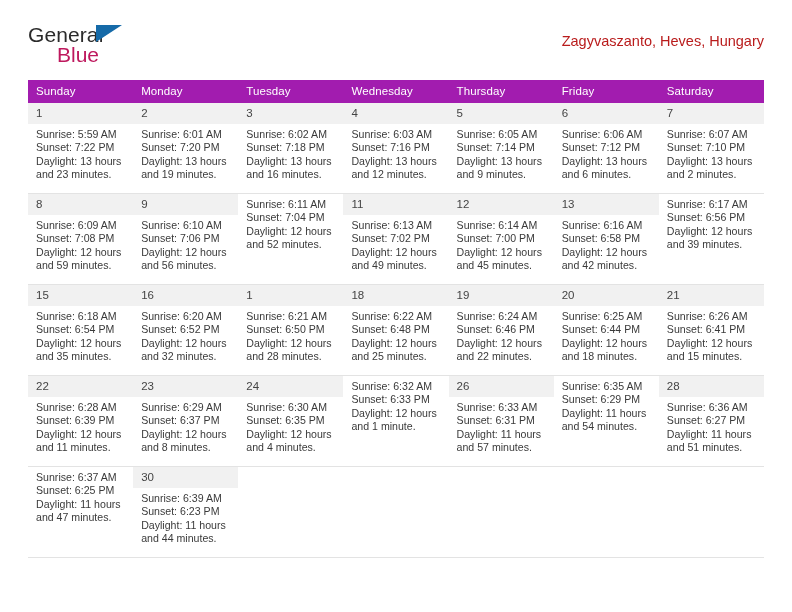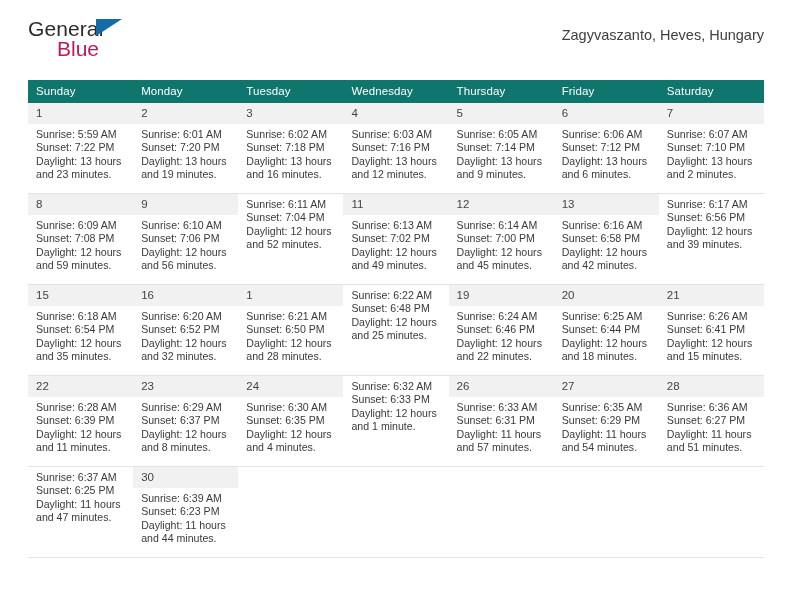--- a/index.html
+++ b/index.html
@@ -16,21 +16,21 @@
     height: 612px;
     padding: 0 28px;
   }
 
   
   .masthead {
     display: flex;
     align-items: flex-start;
     justify-content: space-between;
     height: 74px;
-    padding-top: 18px;
+    padding-top: 24px;
   }
   .logo {
     position: relative;
     width: 150px;
     height: 48px;
     line-height: 1;
   }
   .logo-general {
     font-size: 21px;
     color: #2b2b2b;
@@ -58,33 +58,33 @@
     padding-top: 2px;
   }
   .cal-title {
     font-size: 27px;
     font-weight: 400;
     color: #3c3c3c;
     line-height: 32px;
   }
   .cal-sub {
     font-size: 14.5px;
-    color: #404040;
+    color: #b91c1c;
     line-height: 22px;
     margin-top: 4px;
   }
 
   
   .calendar {
     margin-top: 6px;
     width: 736px;
   }
   .dow-row {
     display: flex;
-    background: #0f766e;
+    background: #a21caf;
   }
   .dow {
     flex: 1 1 0;
     color: #ffffff;
     font-size: 11.5px;
     padding: 5px 0 6px 8px;
     letter-spacing: .1px;
   }
   .week {
     display: flex;
@@ -295,20 +295,21 @@
       <div class="cell filled">
         <div class="daynum">1</div>
         <div class="info">
           <div>Sunrise: 6:21 AM</div>
           <div>Sunset: 6:50 PM</div>
           <div>Daylight: 12 hours</div>
           <div>and 28 minutes.</div>
         </div>
       </div>
       <div class="cell filled">
+        <div class="daynum">18</div>
         <div class="info">
           <div>Sunrise: 6:22 AM</div>
           <div>Sunset: 6:48 PM</div>
           <div>Daylight: 12 hours</div>
           <div>and 25 minutes.</div>
         </div>
       </div>
       <div class="cell filled">
         <div class="daynum">19</div>
         <div class="info">
@@ -377,21 +378,20 @@
       <div class="cell filled">
         <div class="daynum">26</div>
         <div class="info">
           <div>Sunrise: 6:33 AM</div>
           <div>Sunset: 6:31 PM</div>
           <div>Daylight: 11 hours</div>
           <div>and 57 minutes.</div>
         </div>
       </div>
       <div class="cell filled">
-        <div class="daynum">27</div>
         <div class="info">
           <div>Sunrise: 6:35 AM</div>
           <div>Sunset: 6:29 PM</div>
           <div>Daylight: 11 hours</div>
           <div>and 54 minutes.</div>
         </div>
       </div>
       <div class="cell filled">
         <div class="daynum">28</div>
         <div class="info">

